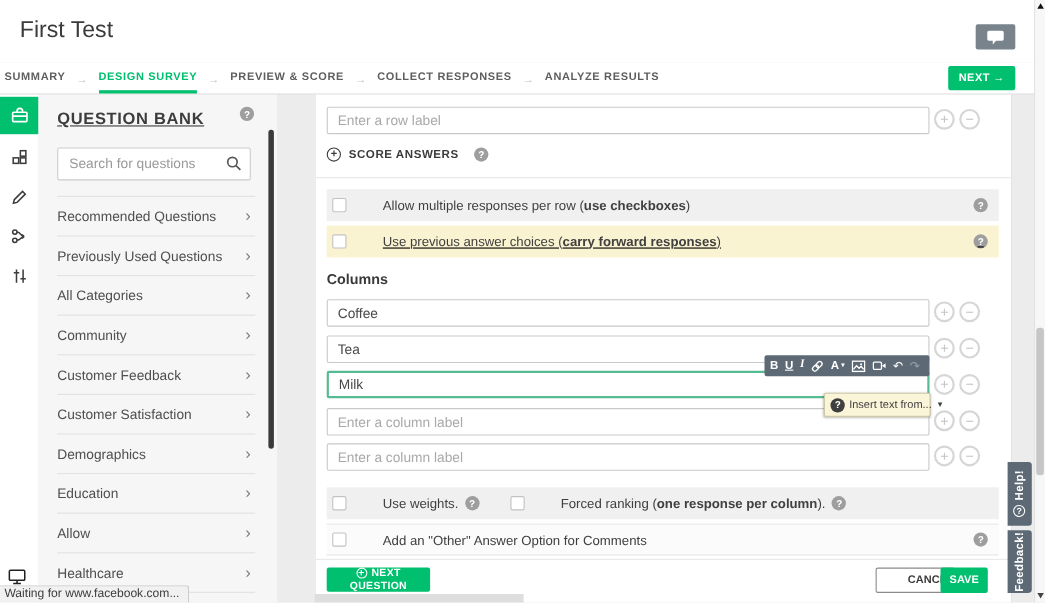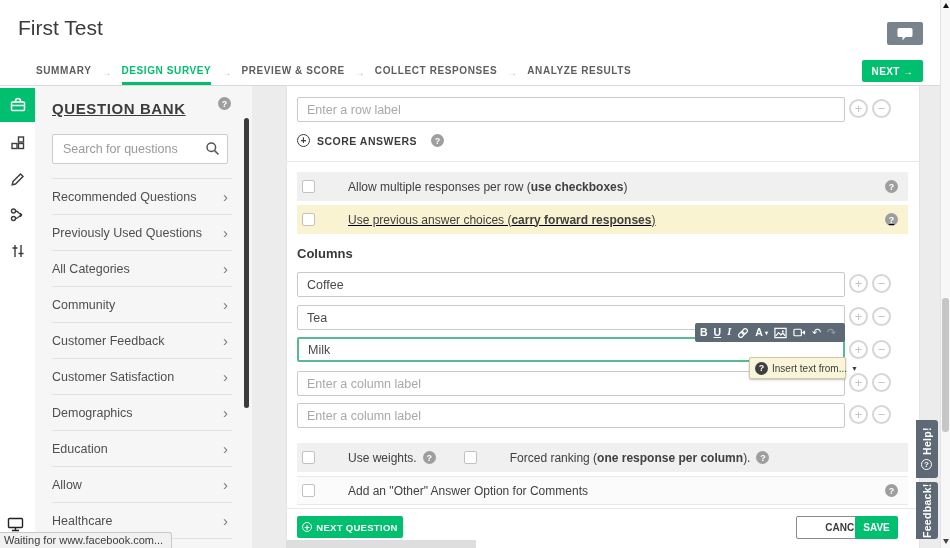--- a/index.html
+++ b/index.html
@@ -10,21 +10,21 @@
   #header { position:absolute; left:0; top:0; width:950px; height:57px; background:#fff; }
   #page-title { position:absolute; left:18px; top:16px; font-size:21px; font-weight:500; color:#3b3b3b; }
   #upgrade-btn { position:absolute; left:822px; top:24px; width:58px; height:19px; background:#F7BE16;
     border:none; border-radius:2px; font-size:9.5px; font-weight:bold; letter-spacing:.5px; color:#4a4325;
     font-family:inherit; text-align:center; line-height:19px; cursor:pointer;margin-top:39px; }
   #bubble-btn { position:absolute; left:887px; top:22px; width:36px; height:23px; background:#78838C;
     border:none; border-radius:2px; cursor:pointer; display:flex; align-items:center; justify-content:center; }
 
   
   #navbar { position:absolute; left:0; top:57px; width:950px; height:29px; background:#fff;
-    border-bottom:1px solid #d9d9d9; display:flex; align-items:stretch; padding-left:36px; }
+    border-bottom:1px solid #d9d9d9; display:flex; align-items:stretch; padding-left:4px; }
   .tab { display:flex; align-items:center; font-size:10px; font-weight:bold; letter-spacing:.6px;
     color:#5e5e5e; border-bottom:3px solid transparent; padding-top:2px; cursor:pointer; }
   .tab.active { color:#00BF6F; border-bottom-color:#00BF6F; }
   .tab-sep { display:flex; align-items:center; color:#c2c2c2; font-size:10px; margin:0 10px; padding-top:2px; }
   #next-btn { position:absolute; left:862px; top:3px; width:61px; height:22px; background:#00BF6F;
     border:none; border-radius:2px; color:#fff; font-size:10px; font-weight:bold; font-family:inherit;
     letter-spacing:.4px; cursor:pointer; }
 
   
   #rail { position:absolute; left:0; top:86px; width:35px; height:462px; background:#fff; }
@@ -94,21 +94,21 @@
   #insert-from { position:absolute; left:462px; top:271px; width:97px; height:22px; background:#FAF4D8;
     border:1px solid #cfc9a6; border-radius:2px; box-shadow:0 1px 2px rgba(0,0,0,.25); z-index:6;
     display:flex; align-items:center; padding:0 5px; gap:4px; cursor:pointer; }
   #insert-from .qmark { background:#3f3f3f; }
   #insert-label { font-size:10px; color:#3e3e3e; white-space:nowrap; }
   #insert-caret { font-size:7px; color:#3e3e3e; }
 
   
   .green-btn { position:absolute; background:#00BF6F; border:none; border-radius:2px; color:#fff;
     font-family:inherit; font-weight:bold; cursor:pointer; }
-  #next-question-btn { left:10px; top:430px; width:106px; height:22px; font-size:9.5px; letter-spacing:.3px; }
+  #next-question-btn { left:10px; top:430px; width:94px; height:22px; font-size:9.5px; letter-spacing:.3px; }
   #cancel-btn { position:absolute; left:509px; top:430px; width:72px; height:23px; background:#fff;
     border:1px solid #8a8a8a; border-radius:2px; font-family:inherit; font-size:10px; font-weight:bold;
     color:#3d3d3d; cursor:pointer;text-align:right; }
   #save-btn { left:568px; top:430px; width:43px; height:23px; font-size:10px; }
   #tooltip-stub { position:absolute; left:-1px; top:454px; width:190px; height:8px; background:#DEDEDE; }
 
   
   .side-tab { position:absolute; left:916px; width:22px; background:#5D6A75; border-radius:3px 0 0 3px;
     color:#fff; writing-mode:vertical-rl; transform:rotate(180deg); display:flex; align-items:center;
     justify-content:center; font-size:10.5px; font-weight:bold; letter-spacing:.3px; cursor:pointer; gap:4px; }

